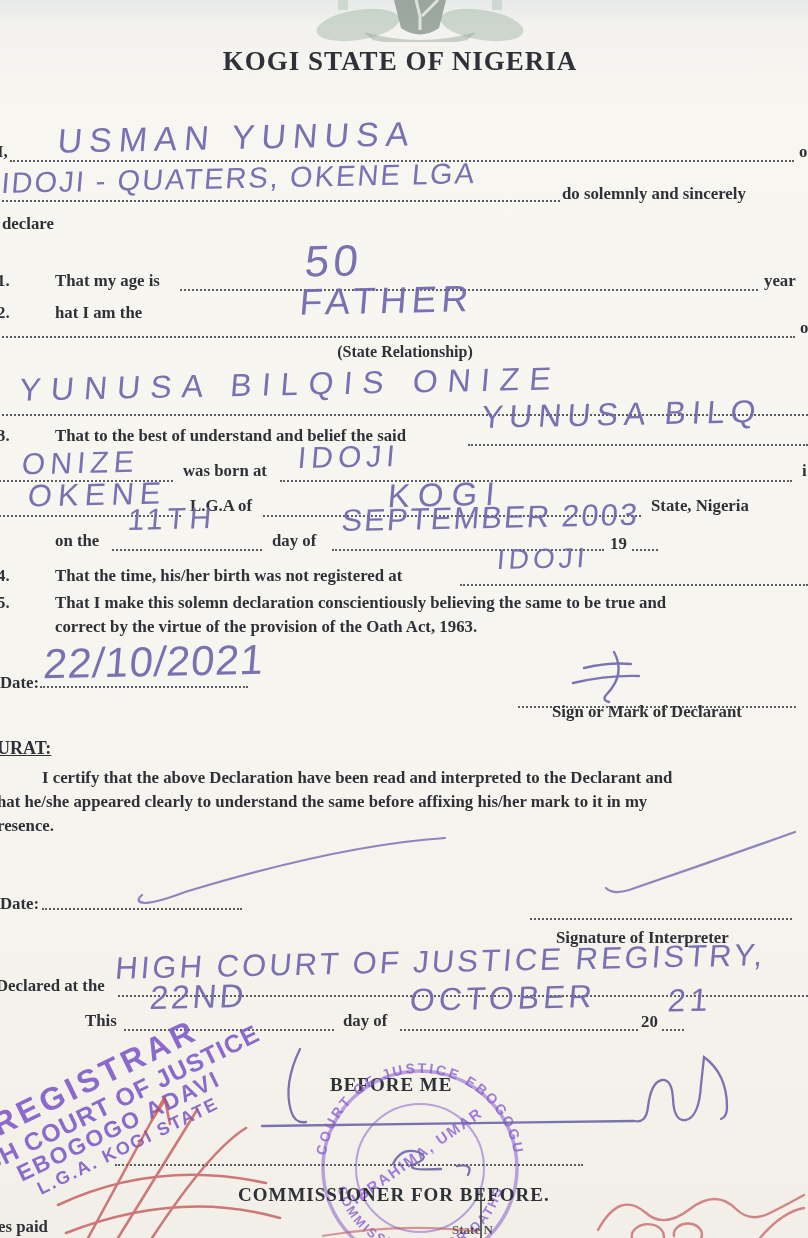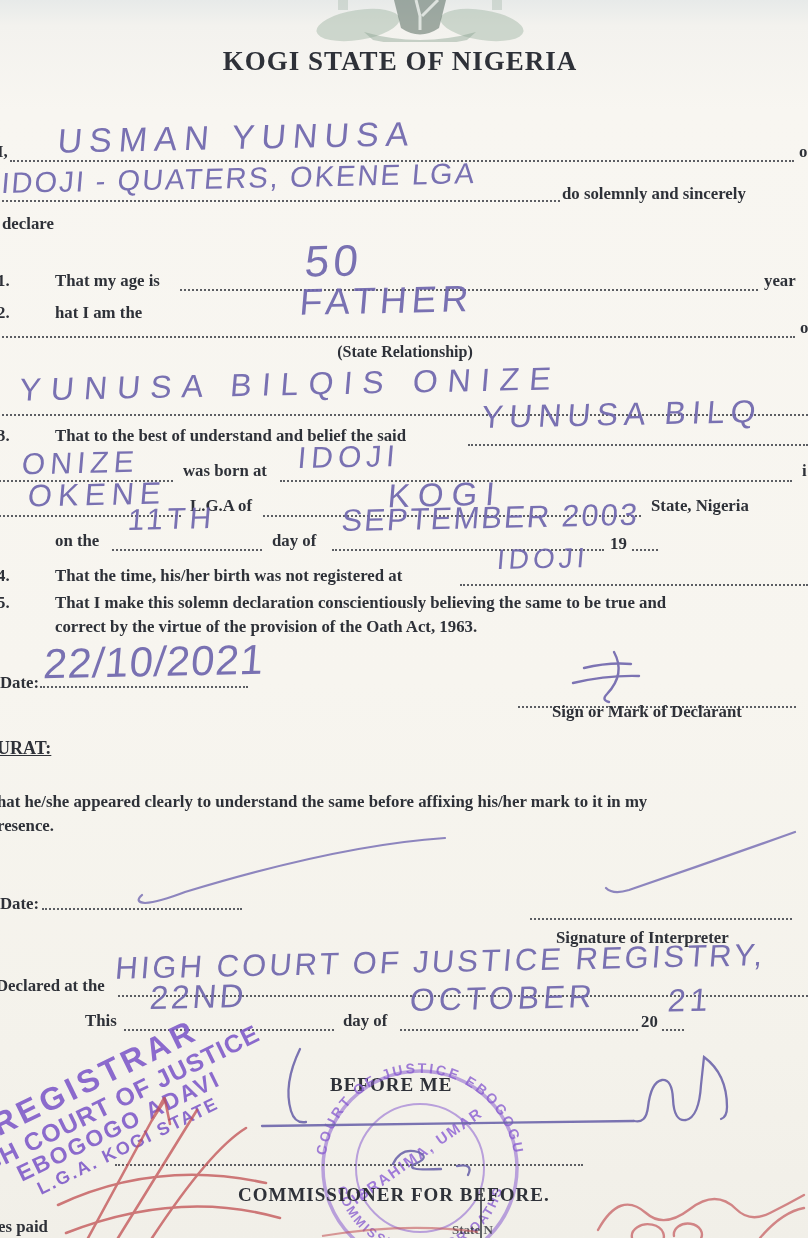--- a/index.html
+++ b/index.html
@@ -103,20 +103,21 @@
   <div class="pr" style="left:55px;top:593px;">That I make this solemn declaration conscientiously believing the same to be true and</div>
   <div class="pr" style="left:55px;top:617px;">correct by the virtue of the provision of the Oath Act, 1963.</div>
 
   <div class="pr" style="left:0px;top:673px;">Date:</div>
   <div class="dots" style="left:40px;top:670px;width:208px;"></div>
   <div class="hw" style="left:44px;top:638px;font-size:42px;letter-spacing:1px;">22/10/2021</div>
   <div class="dots" style="left:518px;top:690px;width:278px;"></div>
   <div class="pr" style="left:552px;top:702px;">Sign or Mark of Declarant</div>
 
   <div class="pr underln" style="left:-3px;top:738px;font-size:18px;">URAT:</div>
+  <div class="pr" style="left:42px;top:768px;">I certify that the above Declaration have been read and interpreted to the Declarant and</div>
   <div class="pr" style="left:-3px;top:792px;">hat he/she appeared clearly to understand the same before affixing his/her mark to it in my</div>
   <div class="pr" style="left:-3px;top:816px;">resence.</div>
 
   <div class="pr" style="left:0px;top:894px;">Date:</div>
   <div class="dots" style="left:42px;top:892px;width:200px;"></div>
   <div class="dots" style="left:530px;top:902px;width:262px;"></div>
   <div class="pr" style="left:556px;top:928px;">Signature of Interpreter</div>
 
   <div class="pr" style="left:-4px;top:976px;">Declared at the</div>
   <div class="dots" style="left:118px;top:979px;width:690px;"></div>

